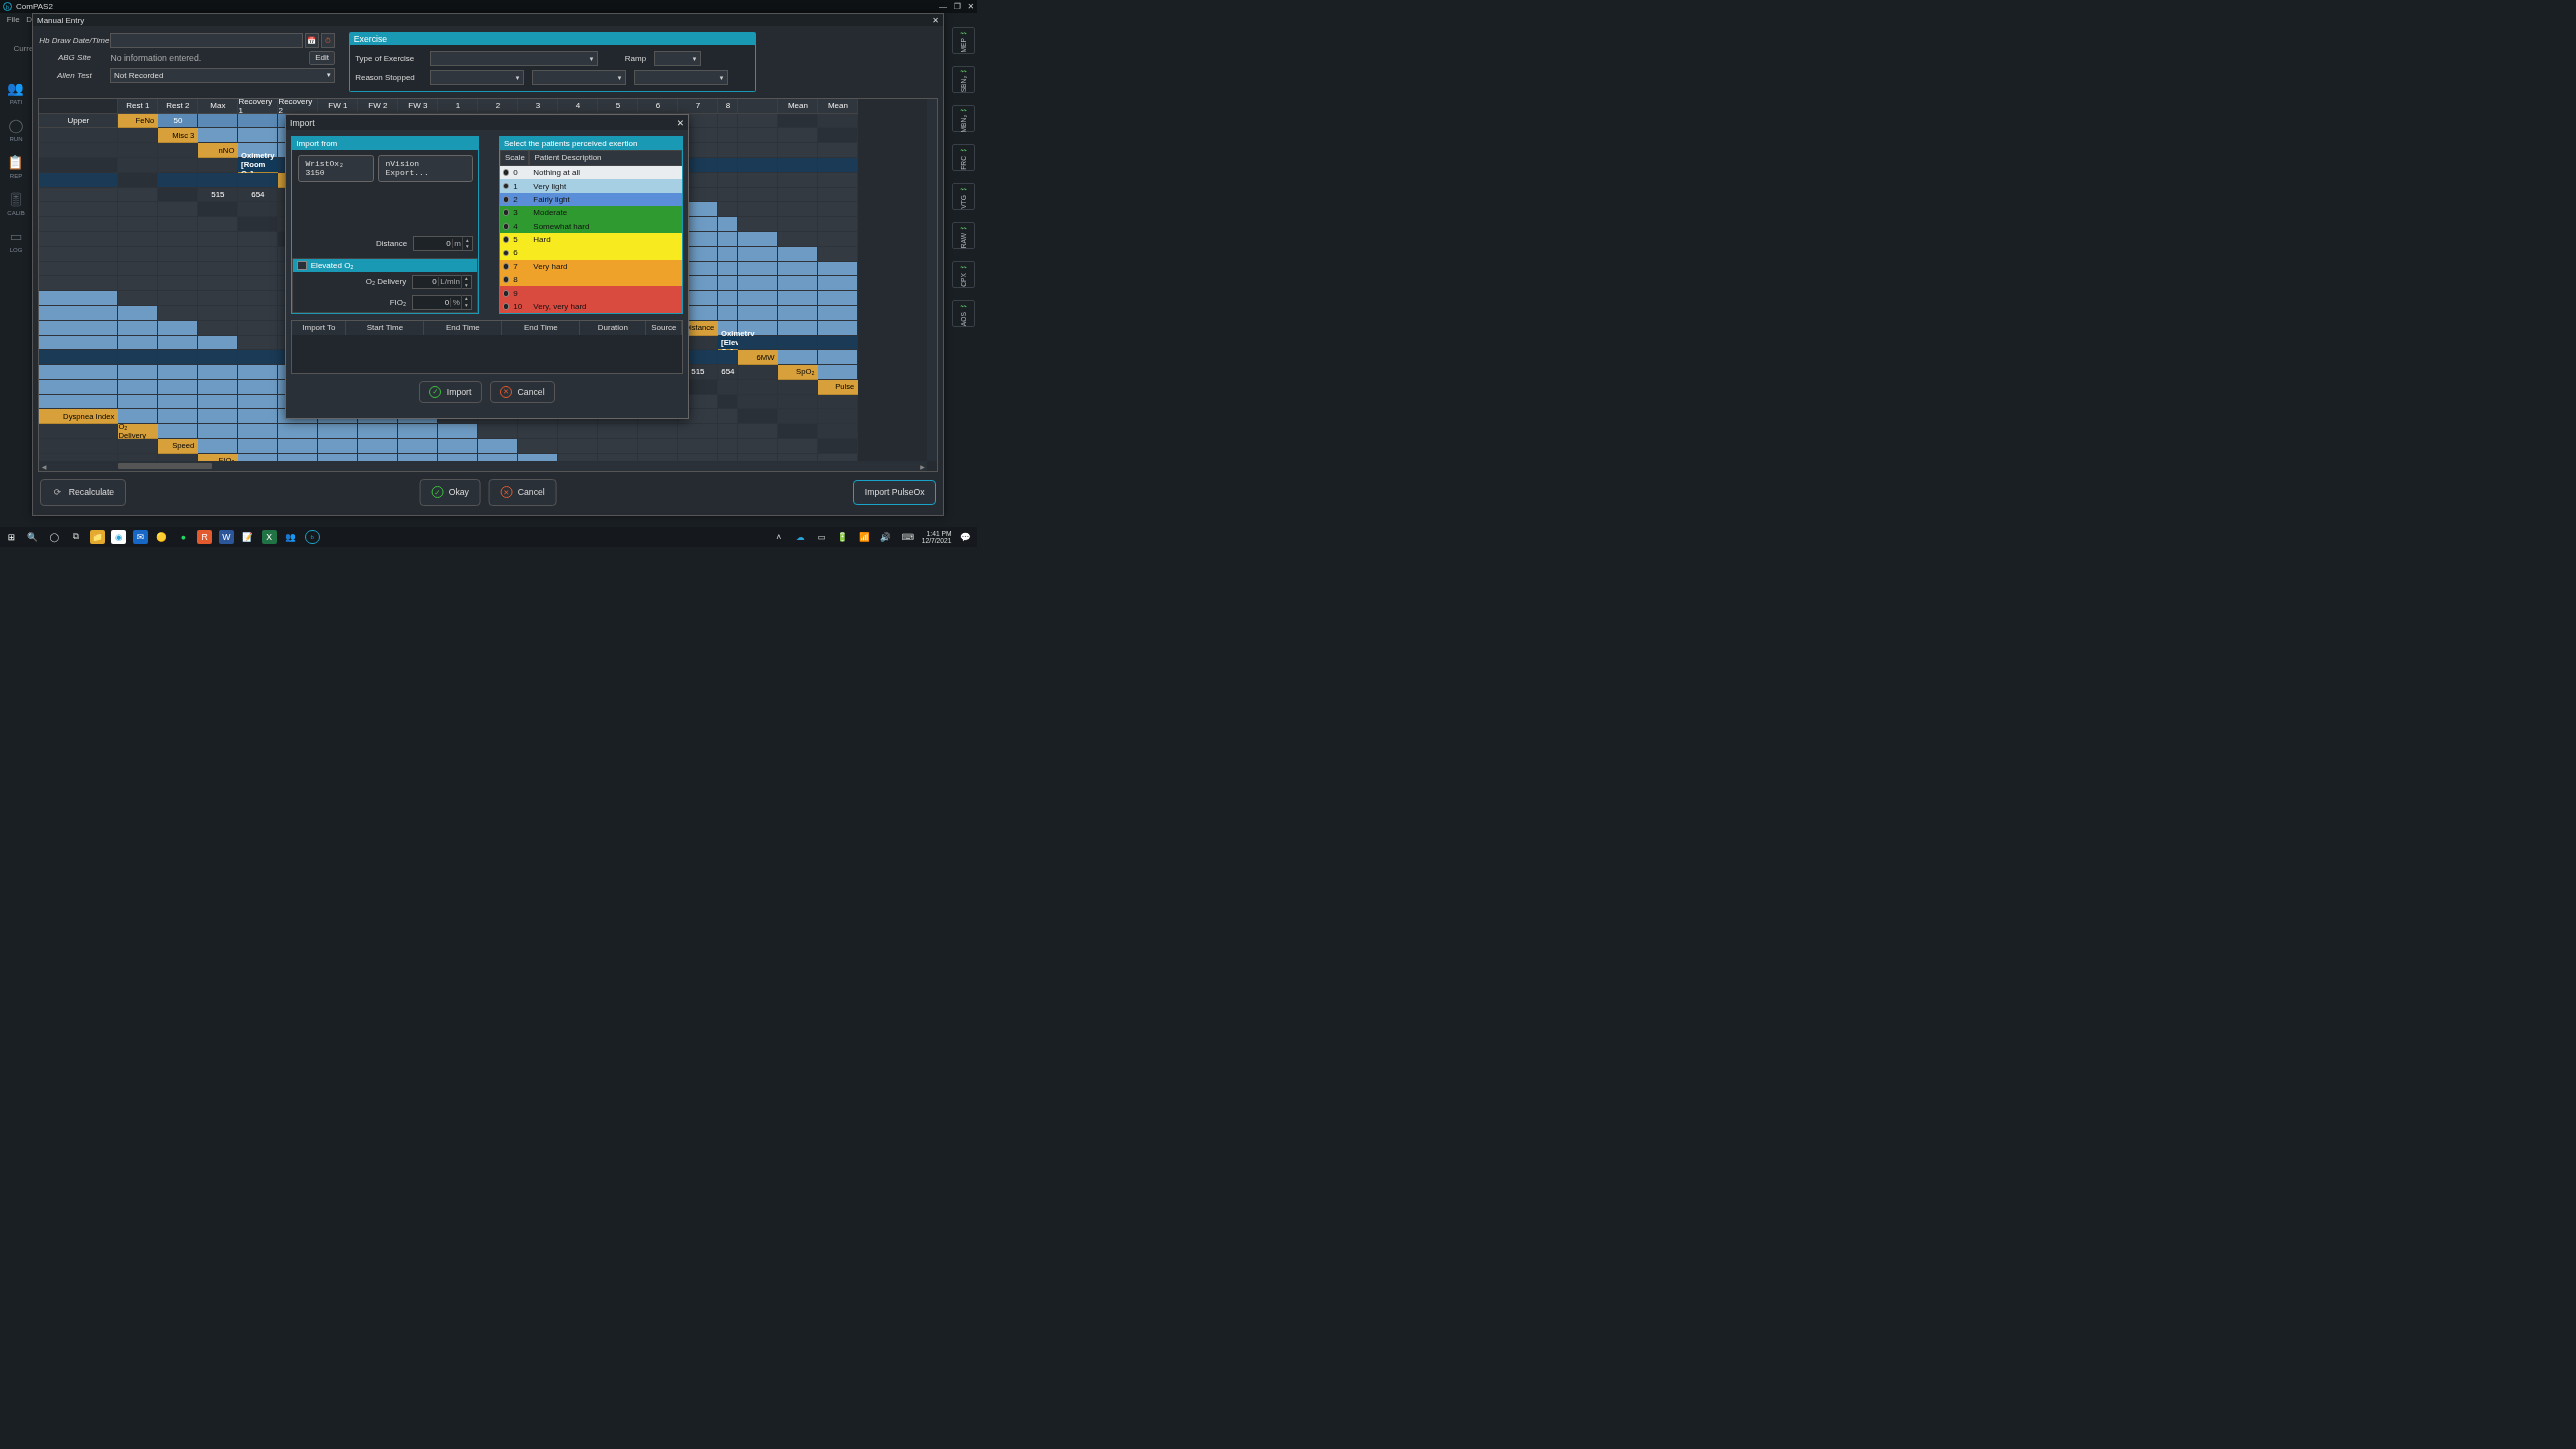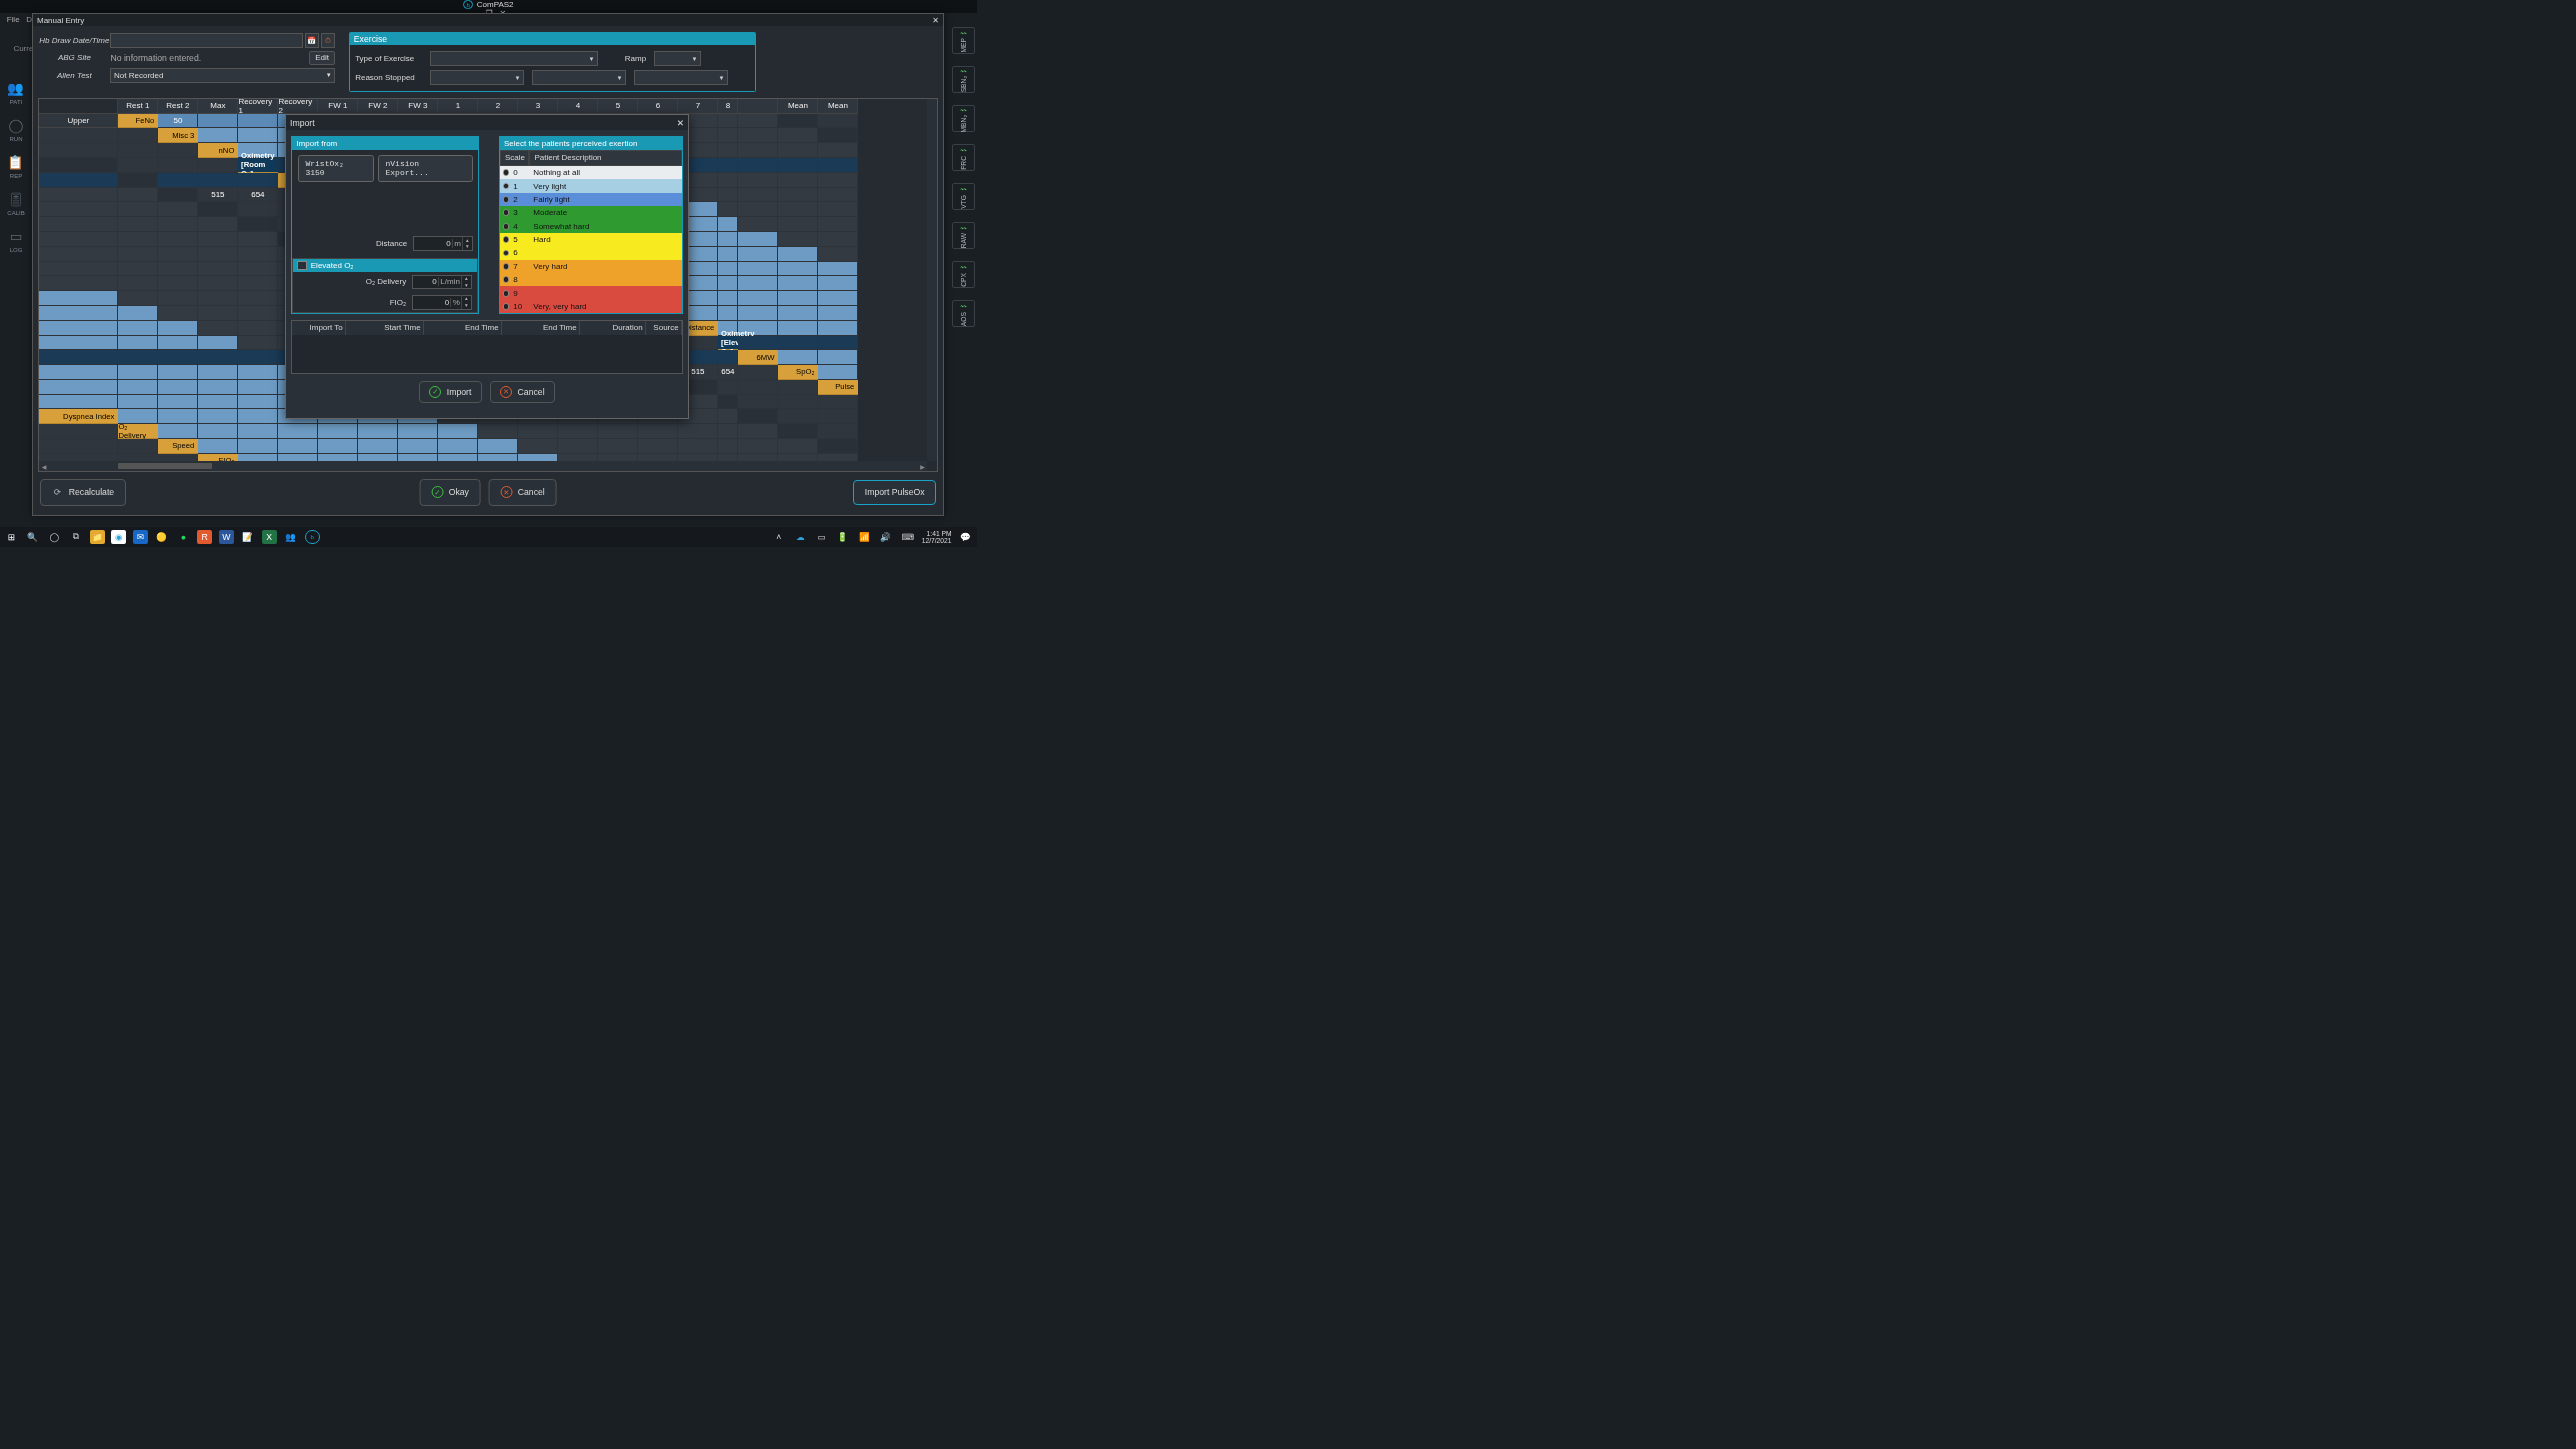--- a/index.html
+++ b/index.html
@@ -16,21 +16,20 @@
 
 
 .app-titlebar {
   background: #0e1215;
   height: 13.4px;
   display: flex;
   align-items: center;
   justify-content: space-between;
   padding: 0 2.7px;
   font-size: 8px;
-  flex-direction: column;
 }
 .app-titlebar .left { display:flex; align-items:center; gap:4px; }
 .app-titlebar .logo {
   width:9.4px; height:9.4px; border-radius:50%;
   border:0.7px solid #1aa3c9; display:flex; align-items:center;justify-content:center;
   font-size:6px; color:#1aa3c9;
 }
 .app-titlebar .winctrl { display:flex; gap:6.7px; color:#ccc; }
 .app-titlebar .winctrl span { cursor:pointer; }
 
@@ -198,21 +197,21 @@
 .c-yellow2 { background:#f7ea1f; }
 .c-orange  { background:#efa22a; }
 .c-orange2 { background:#efa22a; }
 .c-red     { background:#d94a3f; }
 .c-red2    { background:#d94a3f; }
 
 .import-grid {
   margin:0 5.4px; border:0.7px solid #555; background:#22272d;
 }
 .import-grid .ighead { display:grid; grid-template-columns:54px 78px 78px 78px 66px 36px; font-size:8px; }
-.import-grid .ighead div { padding:2.7px 2.7px; border-right:0.7px solid #444; text-align:right; background:#2a3037; }
+.import-grid .ighead div { padding:2.7px 2.7px; border-right:0.7px solid #444; text-align:center; background:#2a3037; }
 .import-grid .igbody { height:38px; }
 
 .import-actions { display:flex; justify-content:center; gap:8px; padding:6.7px; }
 
 
 .taskbar {
   position:absolute; bottom:0; left:0; right:0; height:20px; background:#15191d; display:flex; align-items:center; justify-content:space-between; padding:0 4px;
 }
 .taskbar .left, .taskbar .right { display:flex; align-items:center; gap:6.7px; }
 .taskbar .ico { width:14.8px; height:14.8px; border-radius:2px; display:flex;align-items:center;justify-content:center; font-size:8.7px; }

